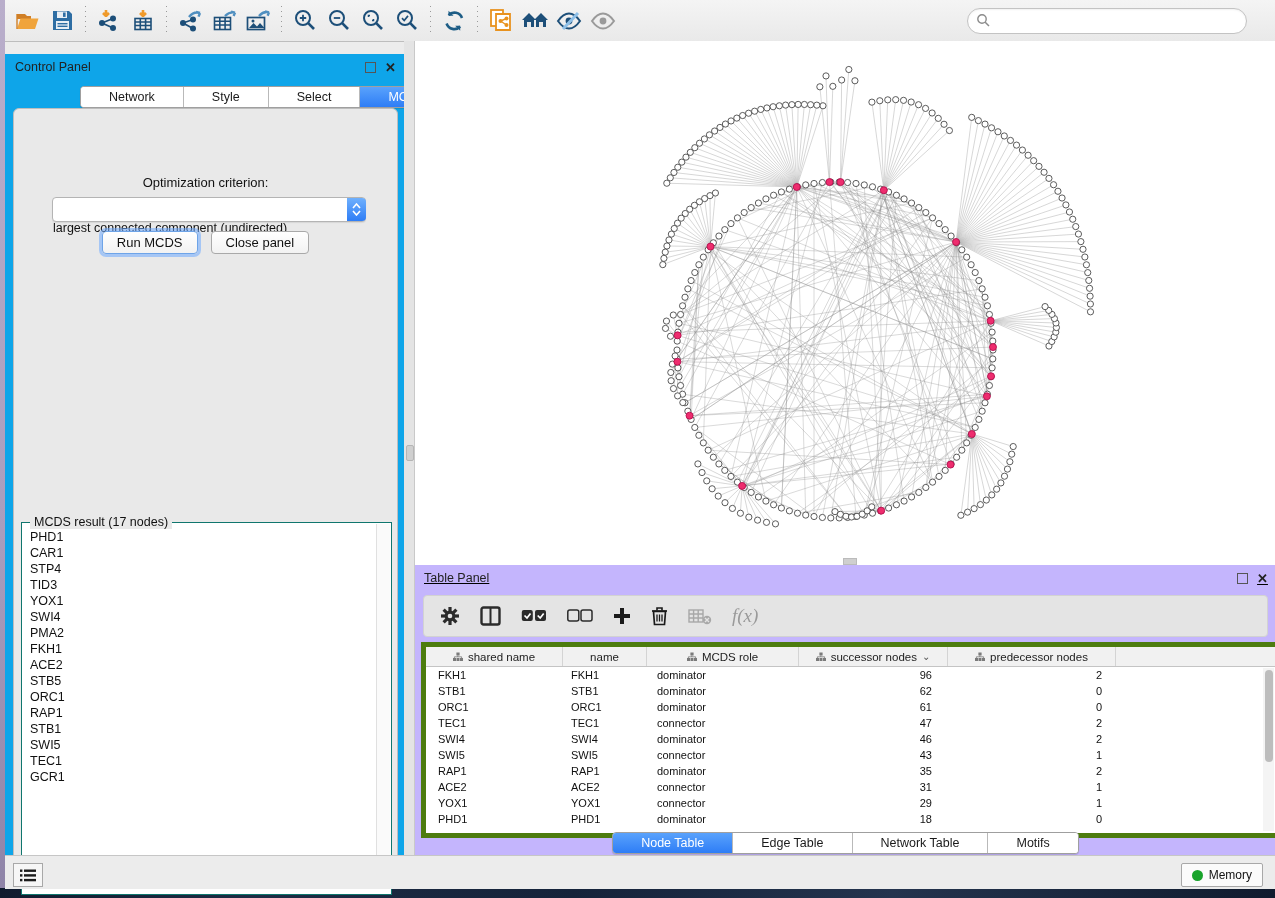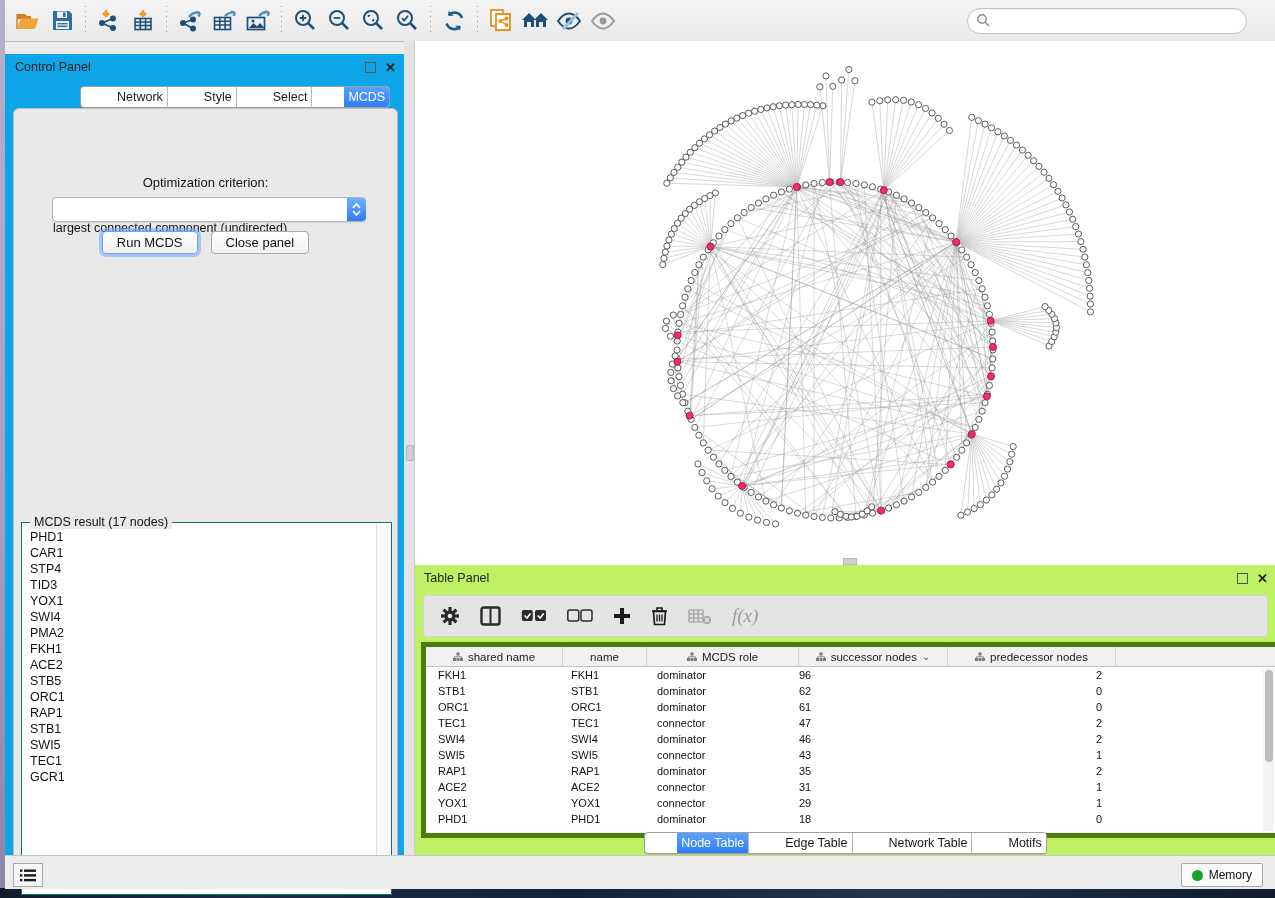--- a/index.html
+++ b/index.html
@@ -26,21 +26,21 @@
   
   .cpanel{position:absolute;left:0;top:54px;width:399px;height:814px;background:#0ea5e9;}
   .panel-head{height:26px;display:flex;align-items:center;font-size:12.5px;color:#222;padding-left:10px;}
   .panel-head .sp{flex:1;}
   .mini{width:13px;height:13px;margin-right:7px;display:flex;align-items:center;justify-content:center;
         font-size:12px;color:#333;}
   .float-ico{width:9px;height:9px;border:1.4px solid #555;}
   .x-ico{font-weight:bold;font-size:13px;color:#222;}
   .seg{display:flex;border:1px solid #9f9f9f;border-radius:4px;overflow:hidden;background:#fff;
        box-shadow:0 1px 1px rgba(0,0,0,.12);}
-  .seg .tab{padding:3px 4px;font-size:12.5px;color:#1a1a1a;border-right:1px solid #b9b9b9;background:#fff;margin-left:32px;}
+  .seg .tab{padding:3px 28px;font-size:12.5px;color:#1a1a1a;border-right:1px solid #b9b9b9;background:#fff;}
   .seg .tab:last-child{border-right:none;}
   .seg .tab.active{background:linear-gradient(#59a2fc,#2e7df6);color:#fff;}
   .cp-tabs{position:absolute;left:75px;top:32px;}
   .cp-box{position:absolute;left:8px;top:54px;width:383px;height:752px;background:#e9e9e9;
        border:1px solid #bdbdbd;border-radius:6px;}
   .opt-label{position:absolute;left:0;top:66px;width:100%;text-align:center;font-size:13px;color:#111;}
   .combo{position:absolute;left:38px;top:88px;width:312px;height:23px;background:#fff;border:1px solid #b4b4b4;
        border-radius:4px;display:flex;align-items:center;font-size:12.5px;color:#111;
        box-shadow:0 1px 1px rgba(0,0,0,.08);}
   .combo .val{flex:1;white-space:nowrap;margin-top:36px;}
@@ -67,34 +67,34 @@
   .netwin{position:absolute;left:409px;top:41px;width:861px;height:524px;background:#fff;border-left:1px solid #c9c9c9;}
   .titlebar{height:22px;background:linear-gradient(#e9e9e9,#dcdcdc);border-bottom:1px solid #b6b6b6;
        display:flex;align-items:center;position:relative;}
   .lights{display:flex;gap:8px;margin-left:9px;}
   .light{width:12px;height:12px;border-radius:50%;}
   .title-text{position:absolute;left:0;width:100%;text-align:center;font-size:12.5px;color:#333;}
   .netcanvas{position:absolute;left:0;top:23px;width:861px;height:501px;background:#fff;overflow:hidden;}
   .hsplit-grip{position:absolute;left:428px;bottom:0px;width:12px;height:5px;background:#cfcfcf;border:1px solid #bbb;}
 
   
-  .tpanel{position:absolute;left:409px;top:565px;width:861px;height:290px;background:#bef264;border-left:1px solid #c9c9c9;}
+  .tpanel{position:absolute;left:409px;top:565px;width:861px;height:290px;background:#c4b5fd;border-left:1px solid #c9c9c9;text-decoration:underline;}
   .ttoolbar{position:absolute;left:8px;top:30px;width:845px;height:42px;background:#e4e4e4;
        border:1px solid #d2d2d2;border-radius:4px;display:flex;align-items:center;gap:20px;padding-left:16px;box-sizing:border-box;}
   .ticon{display:flex;align-items:center;justify-content:center;}
   .fx{font-family:"Liberation Serif",serif;font-style:italic;font-size:19px;color:#9a9a9a;}
   .tablewrap{position:absolute;left:6px;top:77px;width:849px;height:186px;background:#fff;border:5px solid #4d7c0f;overflow:hidden;}
   .thead{display:flex;height:19px;background:#f1f1f1;border-bottom:1px solid #c4c4c4;}
   .hcell{display:flex;align-items:center;justify-content:center;gap:5px;font-size:11.5px;color:#222;
        border-right:1px solid #d4d4d4;box-sizing:border-box;}
   .trow{display:flex;height:16px;align-items:center;}
   .tcell{font-size:11px;color:#111;box-sizing:border-box;white-space:nowrap;}
   .h0,.c0{width:137px;} .h1,.c1{width:84px;} .h2,.c2{width:152px;} .h3,.c3{width:149px;} .h4,.c4{width:168px;}
   .c0{padding-left:12px;} .c1{padding-left:8px;} .c2{padding-left:10px;}
-  .c3{padding-right:16px;} .c4{text-align:right;padding-right:14px;}
+  .c3{text-align:right;padding-right:16px;} .c4{text-align:right;padding-right:14px;}
   .tscroll{position:absolute;right:1px;top:21px;width:11px;height:163px;background:#f4f4f4;}
   .tscroll .thumb{position:absolute;left:1.5px;top:2px;width:8px;height:92px;background:#bdbdbd;border-radius:4px;}
   .ttabs{position:absolute;left:0;top:267px;width:100%;display:flex;justify-content:center;}
   .sortv{font-size:10px;color:#555;}
 
   
   .statusbar{position:absolute;left:0;top:855px;width:1270px;height:33px;background:#ececec;border-top:1px solid #c6c6c6;}
   .listbtn{position:absolute;left:8px;top:7px;width:28px;height:22px;background:#f6f6f6;border:1px solid #a8a8a8;
        display:flex;align-items:center;justify-content:center;}
   .membtn{position:absolute;right:12px;top:7px;height:22px;background:#fbfbfb;border:1px solid #a8a8a8;border-radius:2px;

